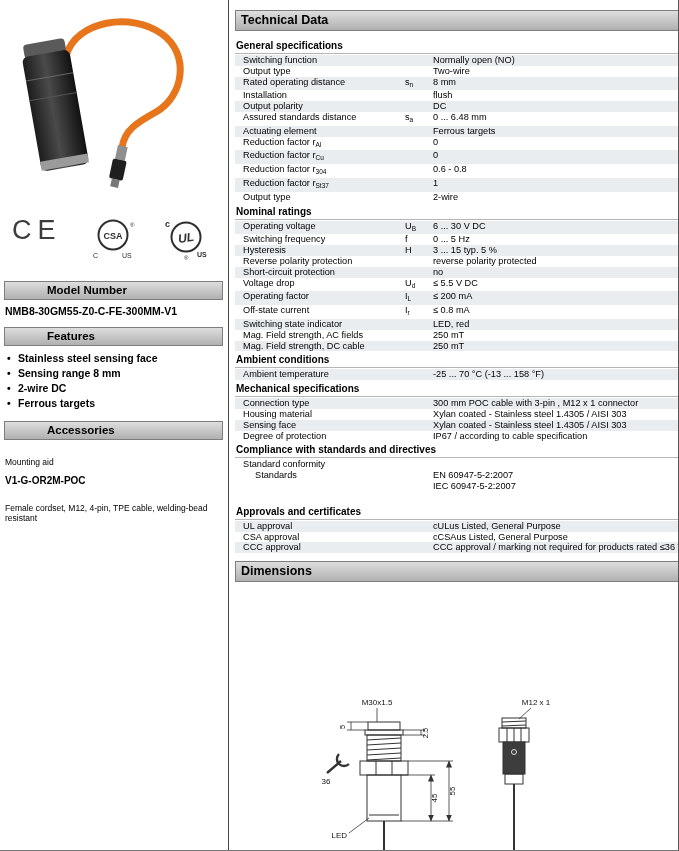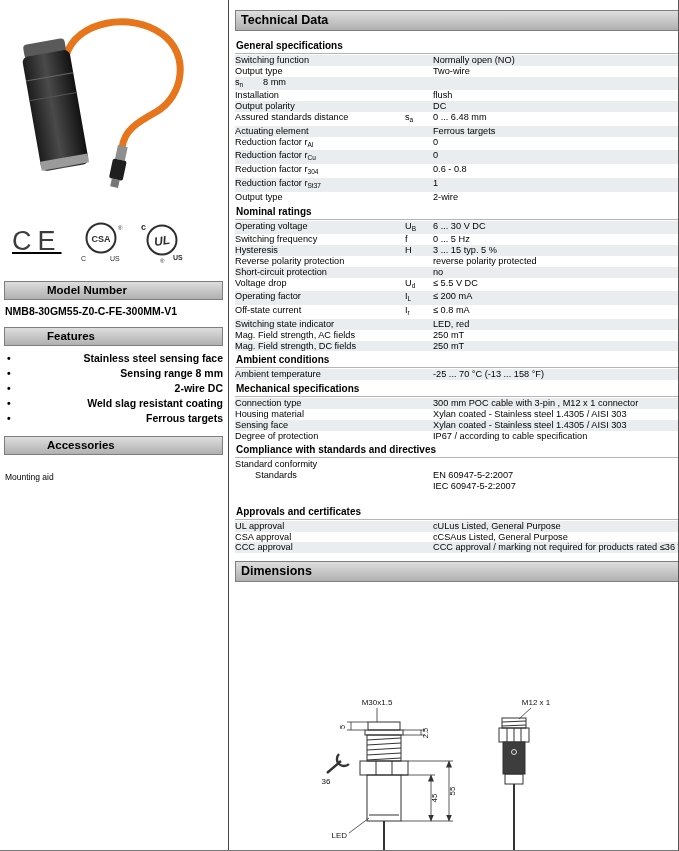--- a/index.html
+++ b/index.html
@@ -4,46 +4,46 @@
 <style>
   * { box-sizing: border-box; margin: 0; padding: 0; }
   html,body { background:#fff; }
   body { width:679px; font-family:"Liberation Sans", sans-serif; color:#000; }
   .page { position:relative; width:679px; height:851px; background:#fff; display:flex;
           overflow:hidden; border-right:1px solid #555; border-bottom:1px solid #777; }
 
   
   .left-col { flex:0 0 229px; width:229px; border-right:1px solid #444; padding:8px 5px 0 4px; }
   .photo { width:100%; height:205px; position:relative; }
-  .marks { display:flex; align-items:center; gap:16px; height:52px; margin:2px 0 14px 8px;text-decoration:underline; }
+  .marks { display:flex; align-items:flex-start; gap:28px; height:52px; margin:2px 0 14px 8px; }
   .ce { font-size:27px; color:#3c3c3c; letter-spacing:6px; font-weight:400; }
   .mark-svg svg { display:block; }
 
   .bar { background:linear-gradient(#dedede,#b0b0b0); border:1px solid #7e7e7e;
          font-weight:bold; font-size:11.5px; padding:2px 5px 3px 5px; }
   .left-col .bar { margin-bottom:5px;padding-left:42px; }
   .model-number { font-weight:bold; font-size:10.5px; margin:2px 0 10px 1px; }
-  .features { list-style:none; margin:3px 0 10px 2px;text-align:right; }
+  .features { list-style:none; margin:3px 0 10px 2px; }
   .features li { font-weight:bold; font-size:10.5px; line-height:15px; padding-left:12px; position:relative; }
   .features li::before { content:"\2022"; position:absolute; left:1px; }
   .accessories { margin:3px 0 0 1px; }
   .acc { margin-bottom:7px; }
   .acc-name { font-weight:bold; font-size:10px; }
   .acc-desc { font-size:8.5px; line-height:10.5px; margin-top:17px; }
 
   
   .right-col { flex:1; padding:10px 4px 0 6px; }
   .bar.main { font-size:12.5px; margin-bottom:6px; }
   .sections { margin-bottom:8px; }
   .sec-title { font-weight:bold; font-size:10px; padding:3px 1px 2px 1px;
                border-bottom:1px solid #b5b5b5; margin-bottom:1px; }
   .sec-title.gap { margin-top:11px; }
   .row { display:flex; font-size:9.2px; line-height:10.8px; padding:0 0 0 0; }
   .row.shade { background:#e9edf0; }
-  .c-lab { flex:0 0 170px; white-space:nowrap; }
+  .c-lab { flex:0 0 170px; padding-left:8px; white-space:nowrap; }
   .row.ind2 .c-lab { padding-left:20px; }
   .c-sym { flex:0 0 28px; white-space:nowrap; }
   .c-val { flex:1; white-space:nowrap; }
   sub { font-size:6.5px; vertical-align:-2px; }
 
   .dim-svg { display:block; margin:112px auto 0 auto; }
   svg text { font-family:"Liberation Sans", sans-serif; }
 </style>
 </head>
 <body>
@@ -105,49 +105,53 @@
     </div>
 
     <div class="bar">Model Number</div>
     <div class="model-number">NMB8-30GM55-Z0-C-FE-300MM-V1</div>
 
     <div class="bar">Features</div>
     <ul class="features">
         <li>Stainless steel sensing face</li>
         <li>Sensing range 8 mm</li>
         <li>2-wire DC</li>
-        <li>Weld slag resistant coating</li>
         <li>Ferrous targets</li>
       </ul>
 
     <div class="bar">Accessories</div>
     <div class="accessories">
         <div class="acc">
           <div class="acc-desc">Mounting aid</div>
         </div>
+        <div class="acc">
+          <div class="acc-name">V1-G-OR2M-POC</div>
+          <div class="acc-desc">Female cordset, M12, 4-pin, TPE cable, welding-bead resistant</div>
+        </div>
       </div>
   </div>
 
   <div class="right-col">
 
     <div class="bar main">Technical Data</div>
 
     <div class="sections">
         <div class="sec-title">General specifications</div>
         <div class="row shade">
           <span class="c-lab">Switching function</span>
           <span class="c-sym"></span>
           <span class="c-val">Normally open (NO)</span>
         </div>
         <div class="row">
           <span class="c-lab">Output type</span>
           <span class="c-sym"></span>
           <span class="c-val">Two-wire</span>
         </div>
         <div class="row shade">
+          <span class="c-lab">Rated operating distance</span>
           <span class="c-sym">s<sub>n</sub></span>
           <span class="c-val">8 mm</span>
         </div>
         <div class="row">
           <span class="c-lab">Installation</span>
           <span class="c-sym"></span>
           <span class="c-val">flush</span>
         </div>
         <div class="row shade">
           <span class="c-lab">Output polarity</span>
@@ -234,21 +238,21 @@
           <span class="c-lab">Switching state indicator</span>
           <span class="c-sym"></span>
           <span class="c-val">LED, red</span>
         </div>
         <div class="row">
           <span class="c-lab">Mag. Field strength, AC fields</span>
           <span class="c-sym"></span>
           <span class="c-val">250 mT</span>
         </div>
         <div class="row shade">
-          <span class="c-lab">Mag. Field strength, DC fields</span>
+          <span class="c-lab">Mag. Field strength, DC cable</span>
           <span class="c-sym"></span>
           <span class="c-val">250 mT</span>
         </div>
         <div class="sec-title">Ambient conditions</div>
         <div class="row shade">
           <span class="c-lab">Ambient temperature</span>
           <span class="c-sym"></span>
           <span class="c-val">-25 ... 70 °C (-13 ... 158 °F)</span>
         </div>
         <div class="sec-title">Mechanical specifications</div>

